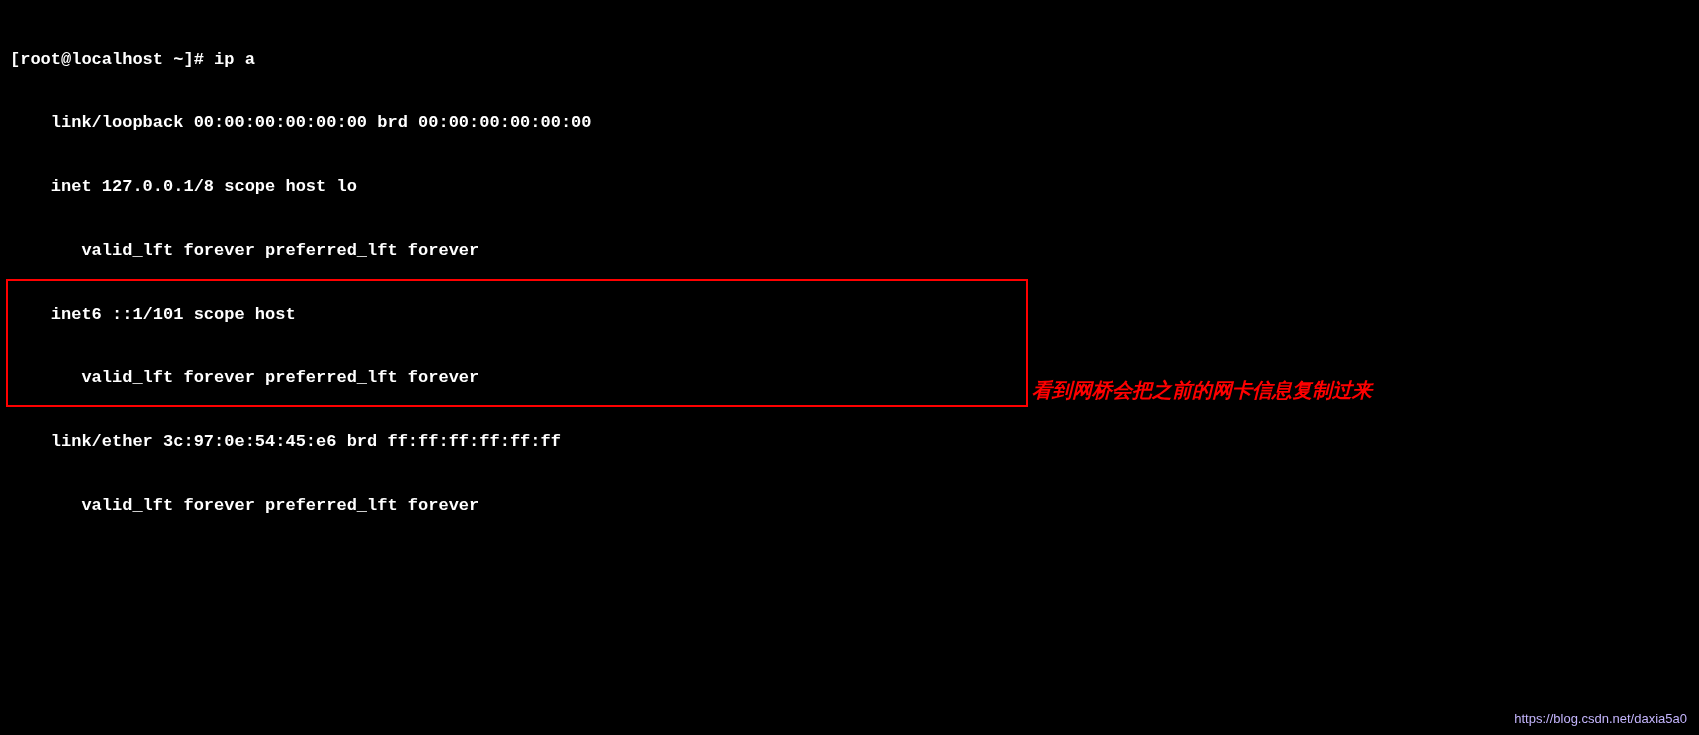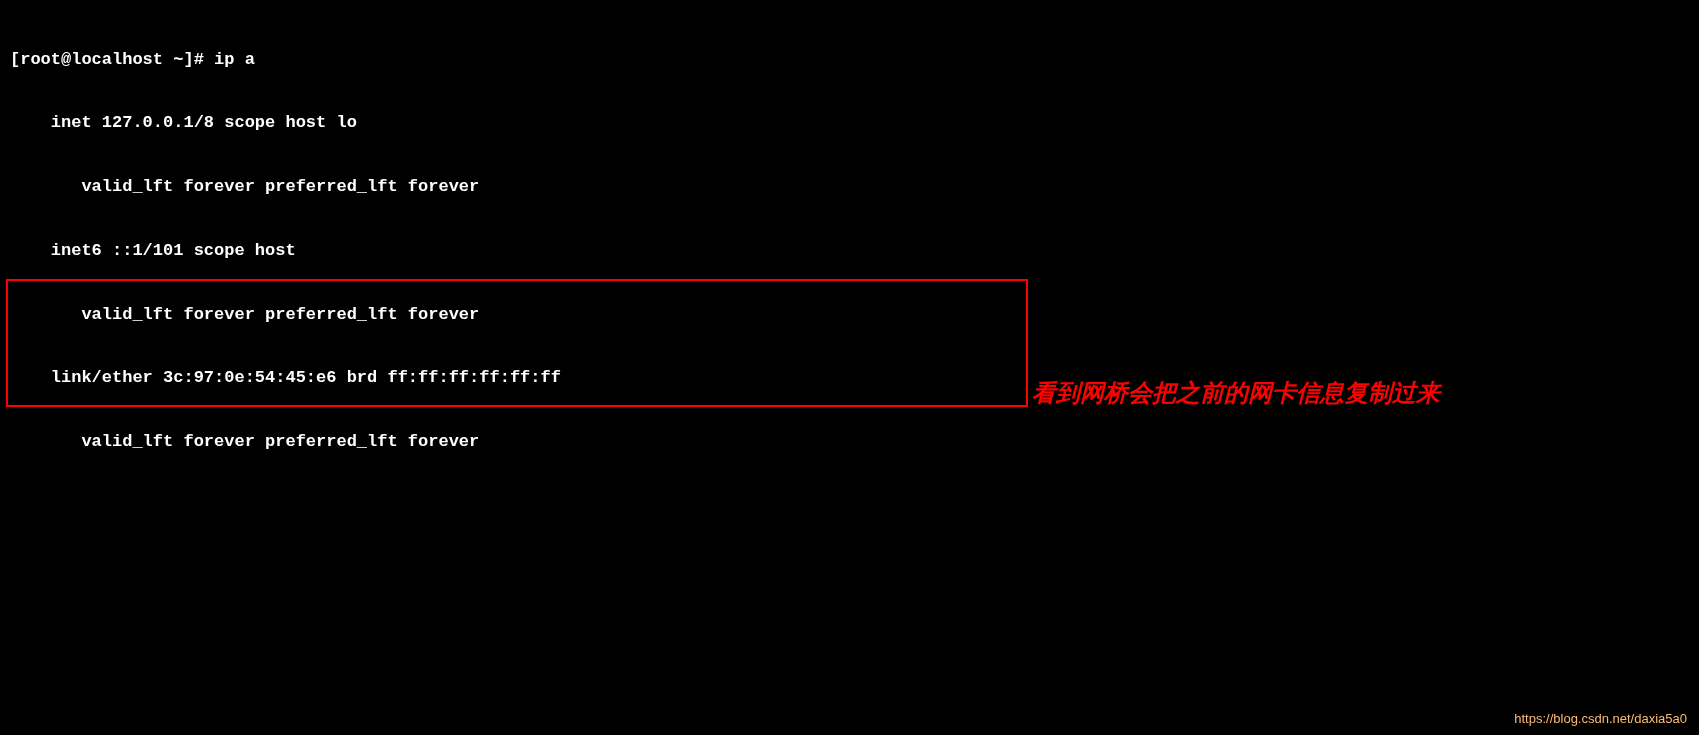--- a/index.html
+++ b/index.html
@@ -31,38 +31,39 @@
     position: absolute;
     border: 2px solid #ff0000;
     pointer-events: none;
   }
   .annotation {
     position: absolute;
     color: #ff0000;
     font-style: italic;
     font-weight: bold;
     font-family: "SimSun", "Microsoft YaHei", sans-serif;
-    font-size: 24px;
+    font-size: 20px;
     pointer-events: none;
   }
   .watermark {
     position: absolute;
     bottom: 8px;
     right: 12px;
-    color: #fdba74;
+    color: #c4b5fd;
     font-family: Arial, sans-serif;
     font-size: 13px;
     font-weight: normal;
   }
 </style>
 </head>
 <body>
 
 <div class="terminal">
   <span class="line">[root@localhost ~]# ip a</span>
+  <span class="line">    link/loopback 00:00:00:00:00:00 brd 00:00:00:00:00:00</span>
   <span class="line">    inet 127.0.0.1/8 scope host lo</span>
   <span class="line">       valid_lft forever preferred_lft forever</span>
   <span class="line">    inet6 ::1/101 scope host </span>
   <span class="line">       valid_lft forever preferred_lft forever</span>
   <span class="line">    link/ether 3c:97:0e:54:45:e6 brd ff:ff:ff:ff:ff:ff</span>
   <span class="line">       valid_lft forever preferred_lft forever</span>
   
   
   
   

